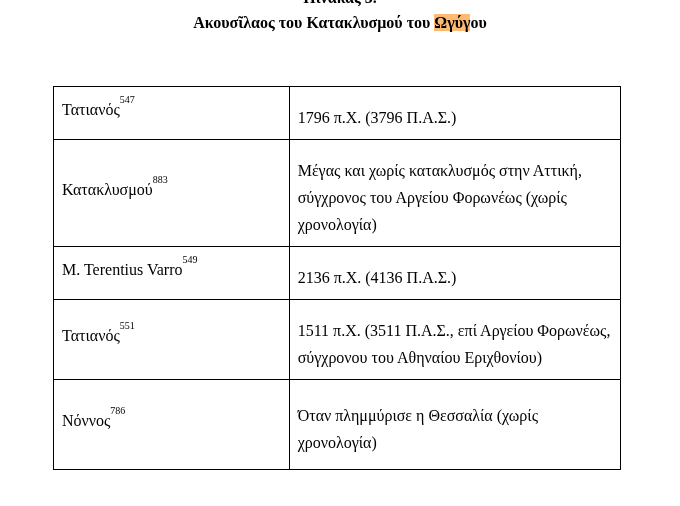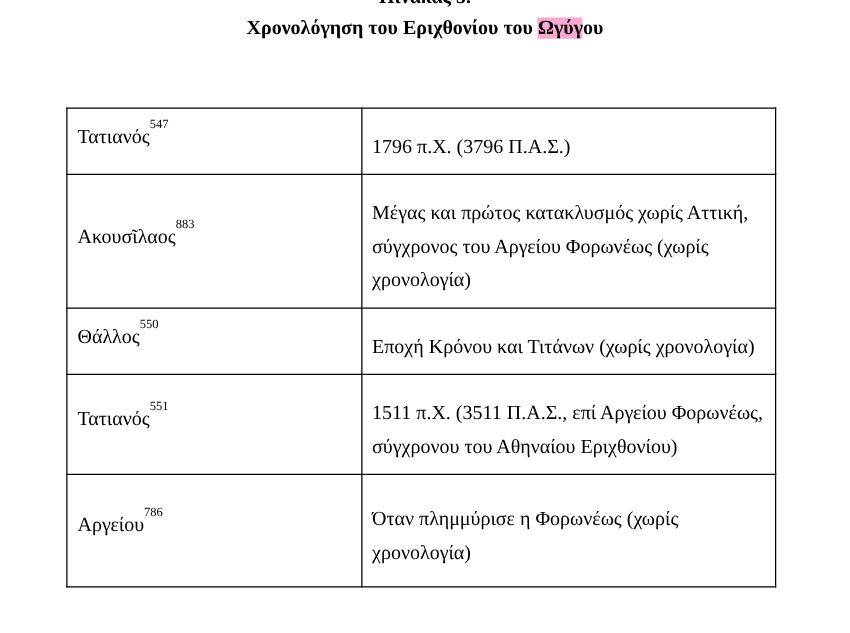--- a/index.html
+++ b/index.html
@@ -29,21 +29,21 @@
       position: absolute;
       top: 13px;
       left: 0;
       width: 680px;
       text-align: center;
       font-weight: bold;
       font-size: 16px;
       line-height: 20px;
     }
     .highlight {
-      background: #f9a8d4;
+      background: #fdba74;
     }
     table.doc-table {
       position: absolute;
       top: 86px;
       left: 53px;
       width: 568px;
       border-collapse: collapse;
       font-size: 16px;
     }
     table.doc-table td {
@@ -79,58 +79,58 @@
     tr.r2 { height: 107px; }
     tr.r3 { height: 52px; }
     tr.r4 { height: 52px; }
     tr.r5 { height: 79px; }
     tr.r6 { height: 90px; }
   </style>
 </head>
 <body>
 
 <div class="caption-label">Πίνακας 5.</div>
-<div class="caption-title"><span>Χρονολόγηση του Εριχθονίου του </span><span class="highlight">Ωγύγ</span><span>ου</span></div>
+<div class="caption-title"><span>Ακουσῖλαος του Κατακλυσμού του </span><span class="highlight">Ωγύγ</span><span>ου</span></div>
 
 <table class="doc-table">
   <tbody>
     <tr class="r1">
       <td class="col-author">
           <span class="cell-text"><span>Τατιανός</span><sup>547</sup></span>
         </td>
       <td class="col-date">
           <span class="cell-text">1796 π.Χ. (3796 Π.Α.Σ.)</span>
         </td>
     </tr>
     <tr class="r2">
       <td class="col-author">
-          <span class="cell-text"><span>Ακουσῖλαος</span><sup>883</sup></span>
+          <span class="cell-text"><span>Κατακλυσμού</span><sup>883</sup></span>
         </td>
       <td class="col-date">
-          <span class="cell-text">Μέγας και πρώτος κατακλυσμός χωρίς Αττική, σύγχρονος του Αργείου Φορωνέως (χωρίς χρονολογία)</span>
+          <span class="cell-text">Μέγας και χωρίς κατακλυσμός στην Αττική, σύγχρονος του Αργείου Φορωνέως (χωρίς χρονολογία)</span>
         </td>
     </tr>
-    <tr class="r4">
+    <tr class="r3">
       <td class="col-author">
-          <span class="cell-text"><span>Θάλλος</span><sup>550</sup></span>
+          <span class="cell-text"><span>M. Terentius Varro</span><sup>549</sup></span>
         </td>
       <td class="col-date">
-          <span class="cell-text">Εποχή Κρόνου και Τιτάνων (χωρίς χρονολογία)</span>
+          <span class="cell-text">2136 π.Χ. (4136 Π.Α.Σ.)</span>
         </td>
     </tr>
     <tr class="r5">
       <td class="col-author">
           <span class="cell-text"><span>Τατιανός</span><sup>551</sup></span>
         </td>
       <td class="col-date">
           <span class="cell-text">1511 π.Χ. (3511 Π.Α.Σ., επί Αργείου Φορωνέως, σύγχρονου του Αθηναίου Εριχθονίου)</span>
         </td>
     </tr>
     <tr class="r6">
       <td class="col-author">
-          <span class="cell-text"><span>Αργείου</span><sup>786</sup></span>
+          <span class="cell-text"><span>Νόννος</span><sup>786</sup></span>
         </td>
       <td class="col-date">
-          <span class="cell-text">Όταν πλημμύρισε η Φορωνέως (χωρίς χρονολογία)</span>
+          <span class="cell-text">Όταν πλημμύρισε η Θεσσαλία (χωρίς χρονολογία)</span>
         </td>
     </tr>
   </tbody>
 </table>
 
 </body></html>

